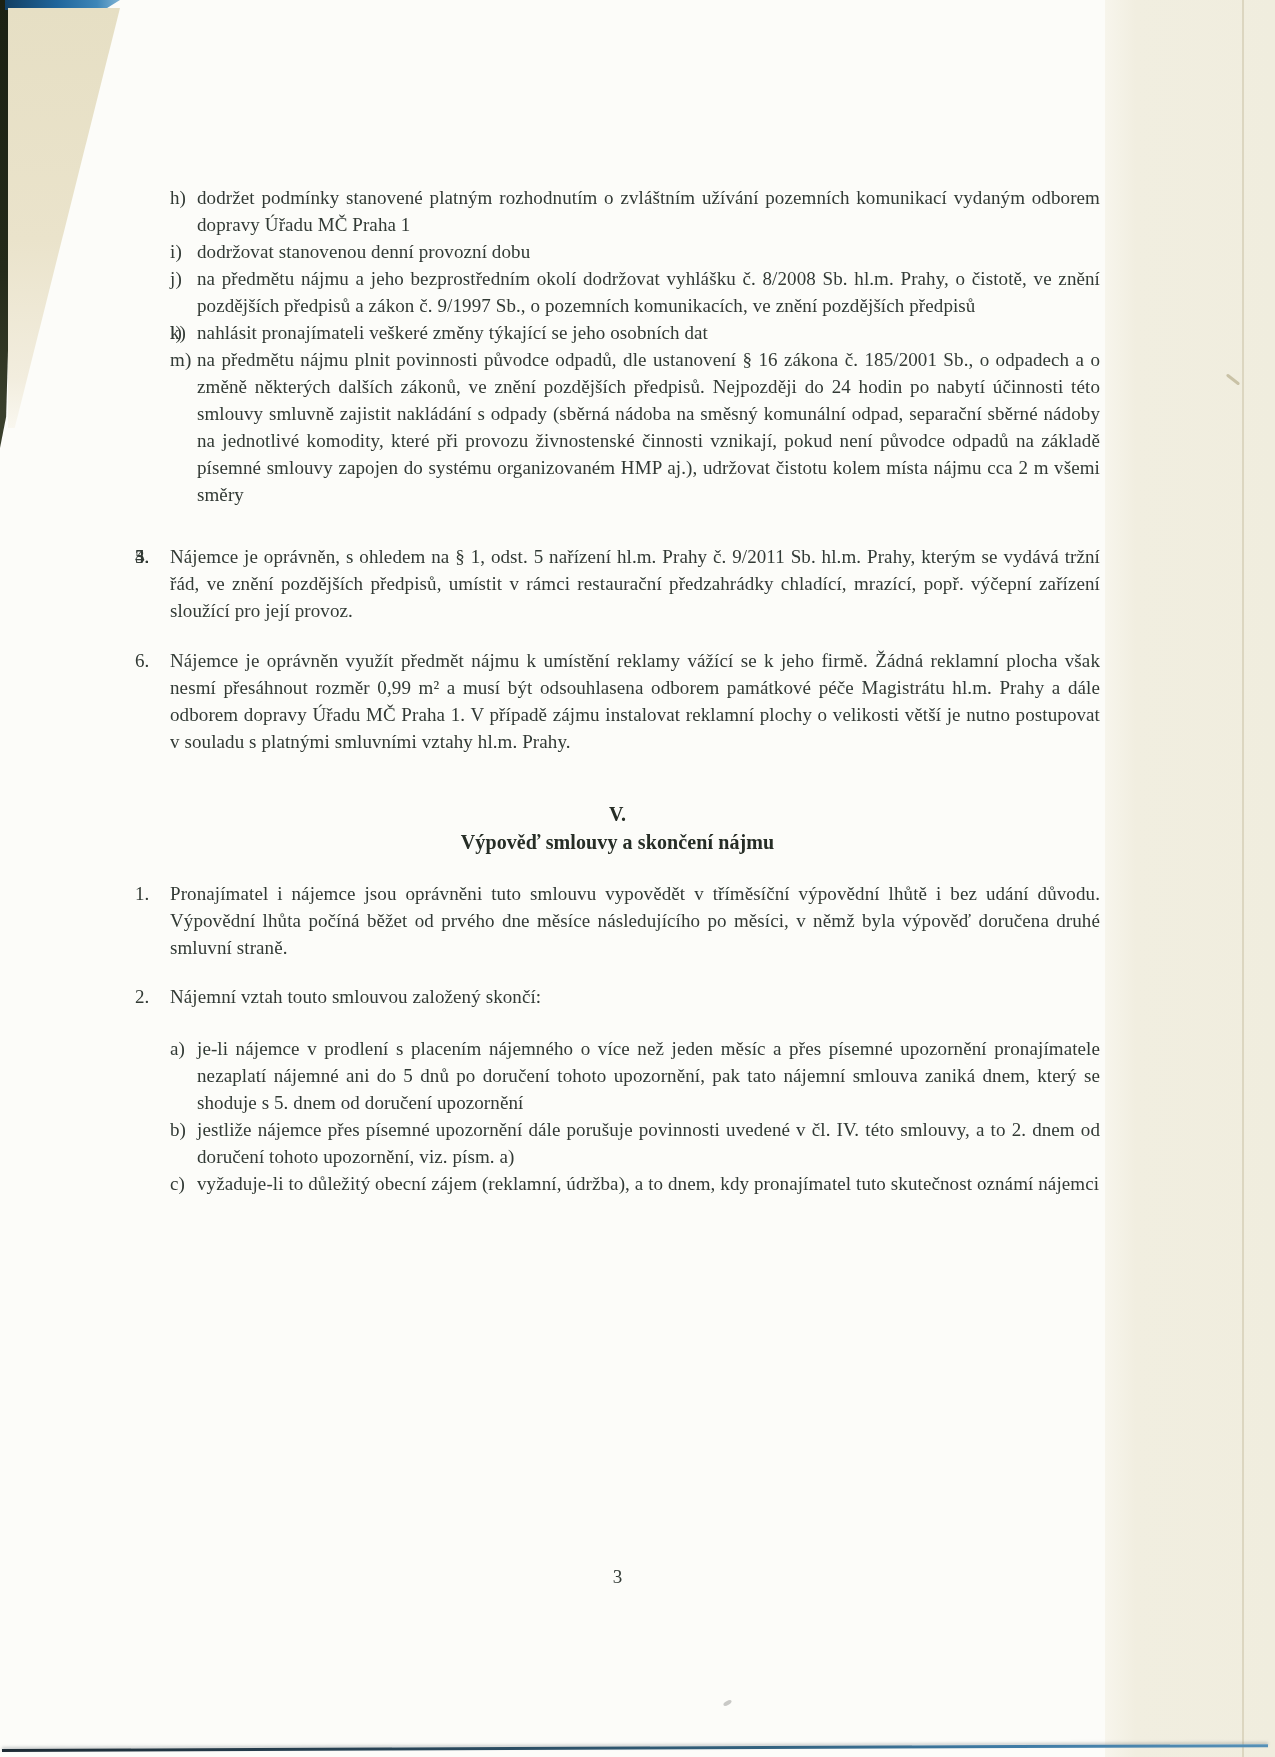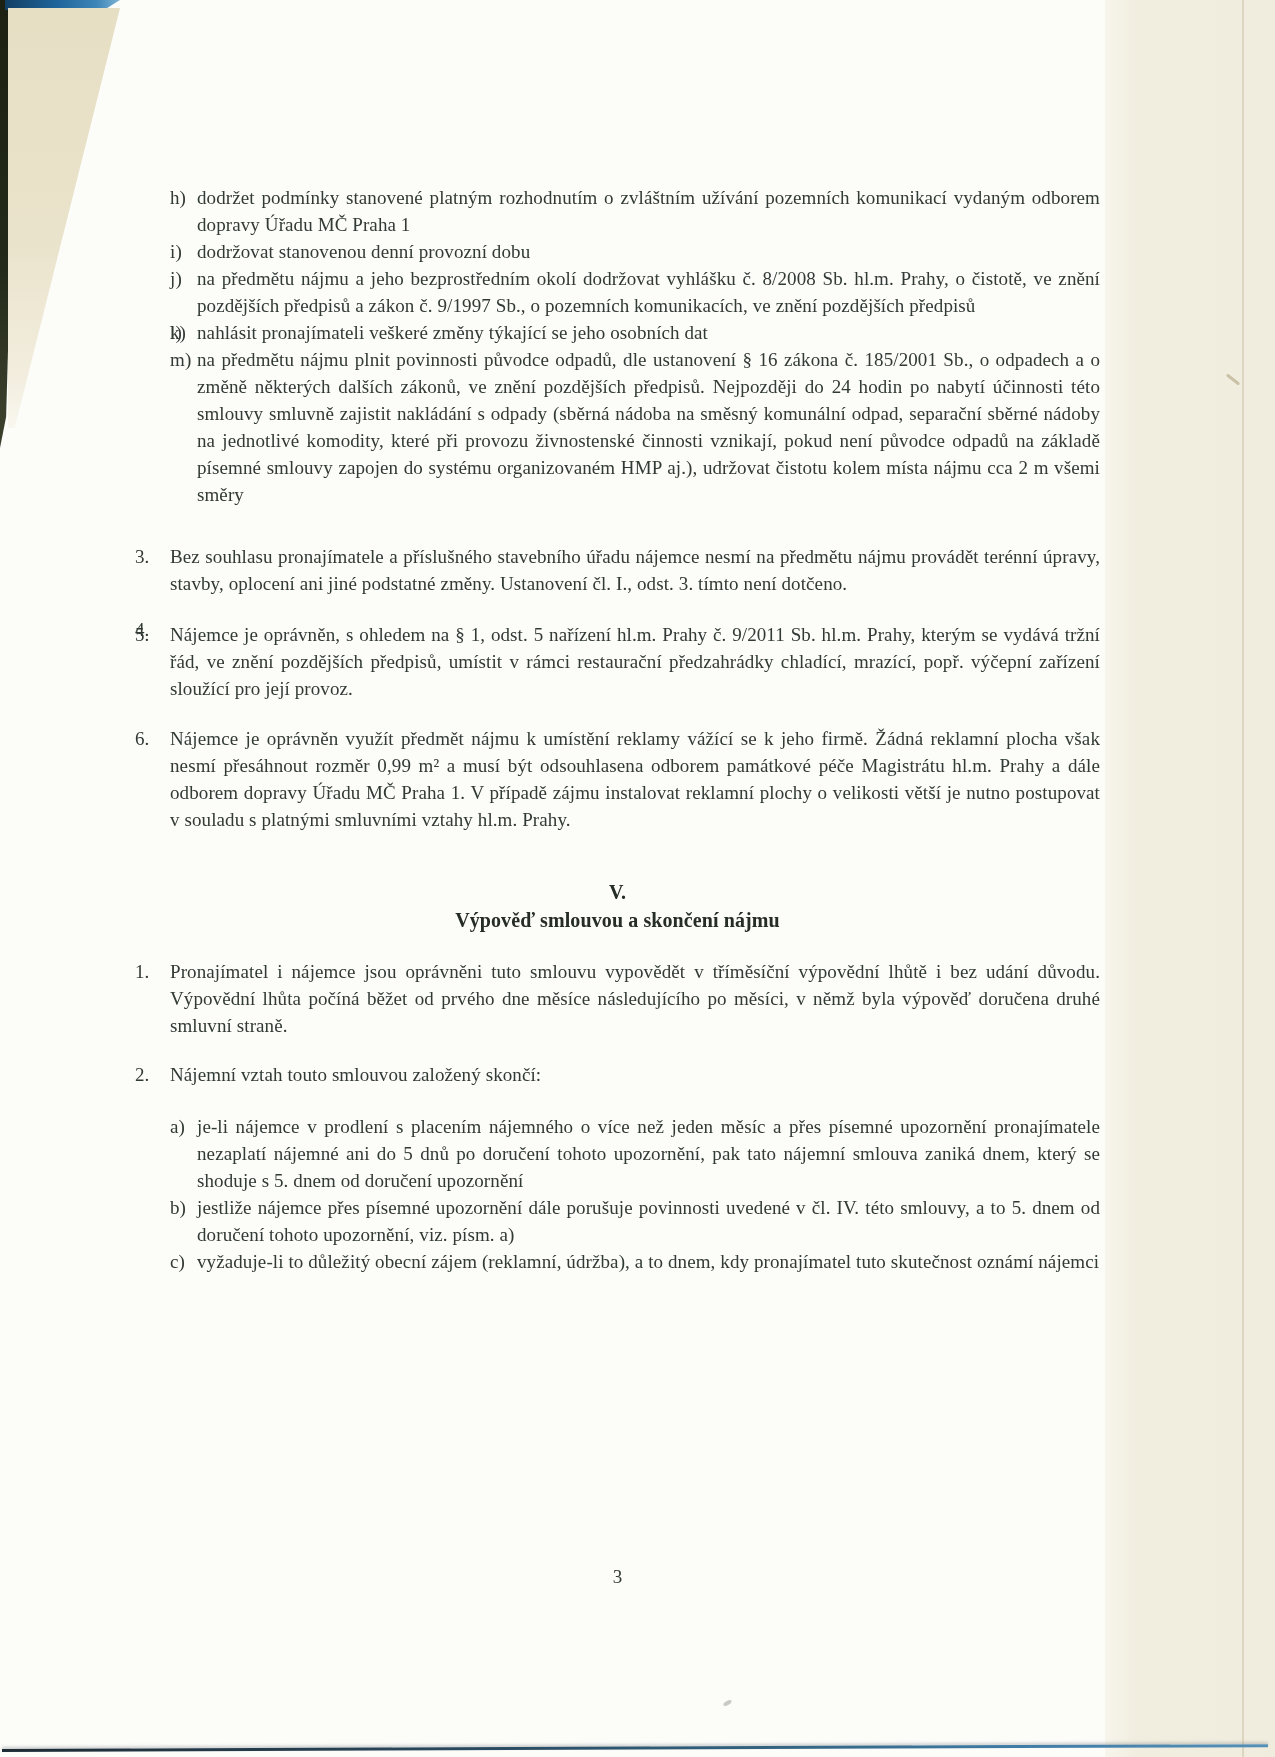--- a/index.html
+++ b/index.html
@@ -110,55 +110,54 @@
       <span class="marker">l)</span>
       <span>nahlásit pronajímateli veškeré změny týkající se jeho osobních dat</span>
     </div>
     <div class="li">
       <span class="marker">m)</span>
       <span>na předmětu nájmu plnit povinnosti původce odpadů, dle ustanovení § 16 zákona č. 185/2001 Sb., o odpadech a o změně některých dalších zákonů, ve znění pozdějších předpisů. Nejpozději do 24 hodin po nabytí účinnosti této smlouvy smluvně zajistit nakládání s odpady (sběrná nádoba na směsný komunální odpad, separační sběrné nádoby na jednotlivé komodity, které při provozu živnostenské činnosti vznikají, pokud není původce odpadů na základě písemné smlouvy zapojen do systému organizovaném HMP aj.), udržovat čistotu kolem místa nájmu cca 2 m všemi směry</span>
     </div>
 
     <div class="clause m-clause3">
       <span class="marker">3.</span>
-      <span>Bez souhlasu pronajímatele a příslušného stavebního úřadu nájemce nesmí na předmětu nájmu provádět terénní úpravy, stavby, oplocení ani jiné podstatné změny. Ustanovení čl. I., odst. 3. tímto není dotčeno.</span>
     </div>
     <div class="clause m-clause4">
       <span class="marker">4.</span>
     </div>
     <div class="clause m-clause5">
       <span class="marker">5.</span>
       <span>Nájemce je oprávněn, s ohledem na § 1, odst. 5 nařízení hl.m. Prahy č. 9/2011 Sb. hl.m. Prahy, kterým se vydává tržní řád, ve znění pozdějších předpisů, umístit v rámci restaurační předzahrádky chladící, mrazící, popř. výčepní zařízení sloužící pro její provoz.</span>
     </div>
     <div class="clause m-clause6">
       <span class="marker">6.</span>
       <span>Nájemce je oprávněn využít předmět nájmu k umístění reklamy vážící se k jeho firmě. Žádná reklamní plocha však nesmí přesáhnout rozměr 0,99 m² a musí být odsouhlasena odborem památkové péče Magistrátu hl.m. Prahy a dále odborem dopravy Úřadu MČ Praha 1. V případě zájmu instalovat reklamní plochy o velikosti větší je nutno postupovat v souladu s platnými smluvními vztahy hl.m. Prahy.</span>
     </div>
 
     <div class="section-head">
       <div>V.</div>
-      <div>Výpověď smlouvou a skončení nájmu</div>
+      <div>Výpověď smlouvy a skončení nájmu</div>
     </div>
 
     <div class="clause m-clause1">
       <span class="marker">1.</span>
       <span>Pronajímatel i nájemce jsou oprávněni tuto smlouvu vypovědět v tříměsíční výpovědní lhůtě i bez udání důvodu. Výpovědní lhůta počíná běžet od prvého dne měsíce následujícího po měsíci, v němž byla výpověď doručena druhé smluvní straně.</span>
     </div>
     <div class="clause m-clause2">
       <span class="marker">2.</span>
       <span>Nájemní vztah touto smlouvou založený skončí:</span>
     </div>
 
     <div class="li m-sub-a">
       <span class="marker">a)</span>
       <span>je-li nájemce v prodlení s placením nájemného o více než jeden měsíc a přes písemné upozornění pronajímatele nezaplatí nájemné ani do 5 dnů po doručení tohoto upozornění, pak tato nájemní smlouva zaniká dnem, který se shoduje s 5. dnem od doručení upozornění</span>
     </div>
     <div class="li">
       <span class="marker">b)</span>
-      <span>jestliže nájemce přes písemné upozornění dále porušuje povinnosti uvedené v čl. IV. této smlouvy, a to 5. dnem od doručení tohoto upozornění, viz. písm. a)</span>
+      <span>jestliže nájemce přes písemné upozornění dále porušuje povinnosti uvedené v čl. IV. této smlouvy, a to 2. dnem od doručení tohoto upozornění, viz. písm. a)</span>
     </div>
     <div class="li">
       <span class="marker">c)</span>
       <span>vyžaduje-li to důležitý obecní zájem (reklamní, údržba), a to dnem, kdy pronajímatel tuto skutečnost oznámí nájemci</span>
     </div>
 
   </div>
 
   <div class="page-number">3</div>
 

